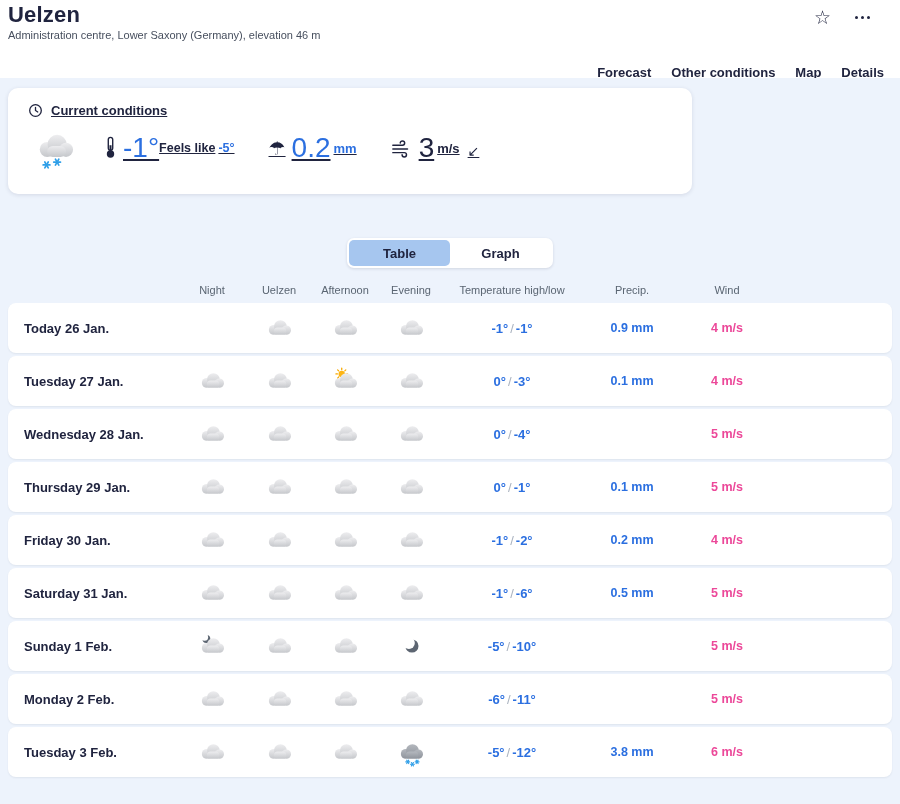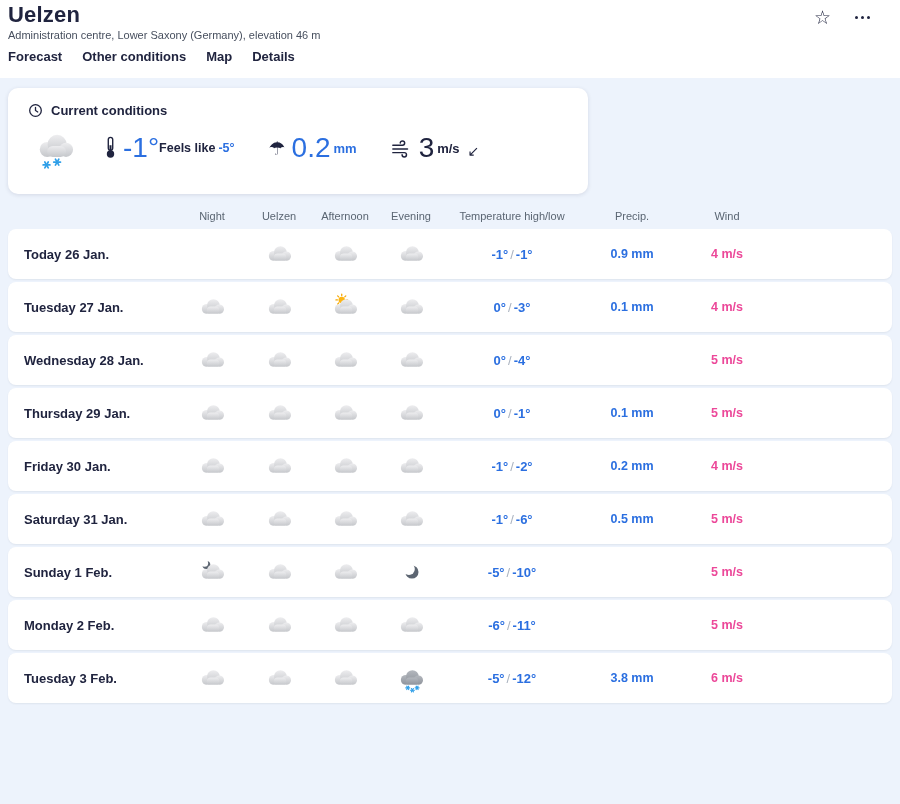--- a/index.html
+++ b/index.html
@@ -14,32 +14,33 @@
 
   
   header { padding:2px 16px 0 8px; height:78px; }
   .header-top { display:flex; justify-content:space-between; align-items:flex-start; }
   h1 { font-size:22px; line-height:26px; margin:0; font-weight:700; letter-spacing:.2px; }
   .subtitle { font-size:11px; color:#474f5e; margin-top:1px; }
   .header-actions { display:flex; gap:24px; align-items:center; padding-top:6px; padding-right:14px; }
   .star { font-size:19px; line-height:19px; cursor:pointer; color:#20243f; }
   .dots { display:flex; gap:3px; cursor:pointer; padding:4px 0; }
   .dots i { width:3px; height:3px; background:#20243f; border-radius:50%; display:block; }
-  nav { margin-top:8px; display:flex; gap:20px; font-size:13px; }
+  nav { margin-top:24px; display:flex; gap:20px; font-size:13px;justify-content:flex-end; }
   nav .tab { font-weight:600; color:#20243f; cursor:pointer; }
   nav .tab.active { font-weight:800; }
 
   
   main { flex:1; background:#edf3fc; padding:10px 8px 0; }
 
   
   .current-card {
-    width:580px; height:106px; background:#fff; border-radius:10px;
+    width:684px; height:106px; background:#fff; border-radius:10px;
     box-shadow:0 1px 4px rgba(32,36,63,.12);
     padding:15px 20px 14px;
+    text-decoration:underline;
   }
   .cc-title-row { display:flex; align-items:center; gap:8px; font-size:13px; font-weight:700; }
   .cc-row { display:flex; align-items:center; margin-top:6px; }
   .cc-symbol { width:54px; display:flex; justify-content:center; }
   .cc-group { display:flex; align-items:center; }
   .g-temp { margin-left:22px; }
   .g-precip { margin-left:34px; }
   .g-wind { margin-left:34px; }
   .big { font-size:28px; font-weight:400; line-height:30px; margin-left:6px; }
   .blue { color:#2b6fe0; }
@@ -172,20 +173,26 @@
                 <path d="M2 14.5 h12.5 a2.4 2.4 0 1 1 -2.4 2.4"></path>
               </svg>
             </span>
           <span class="big">3</span>
           <span class="unit">m/s</span>
           <span class="warrow">↙</span>
         </div>
       </div>
     </section>
 
+    <div class="toggle-wrap">
+      <div class="toggle" id="toggle">
+          <span class="opt selected">Table</span>
+          <span class="opt">Graph</span>
+        </div>
+    </div>
 
     <div class="col-headers row-grid" id="col-headers">
         <span></span>
         <span>Night</span>
         <span>Uelzen</span>
         <span>Afternoon</span>
         <span>Evening</span>
         <span>Temperature high/low</span>
         <span>Precip.</span>
         <span>Wind</span>

